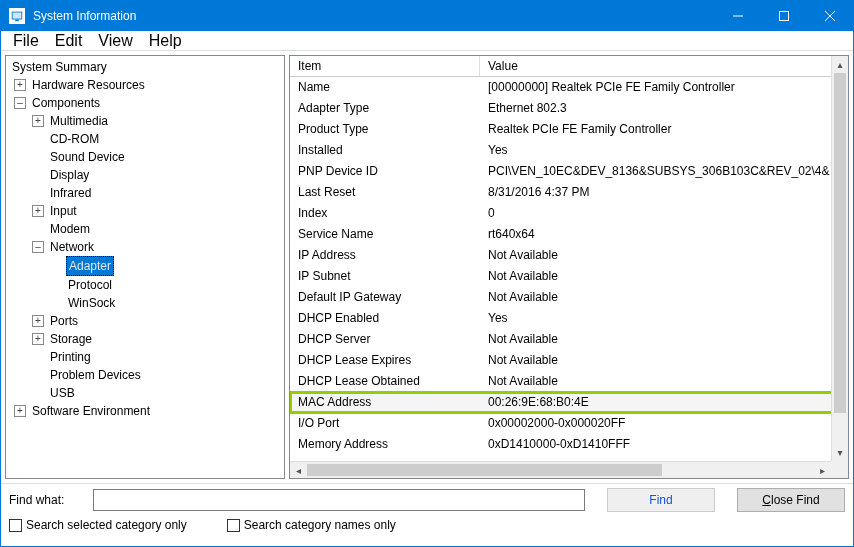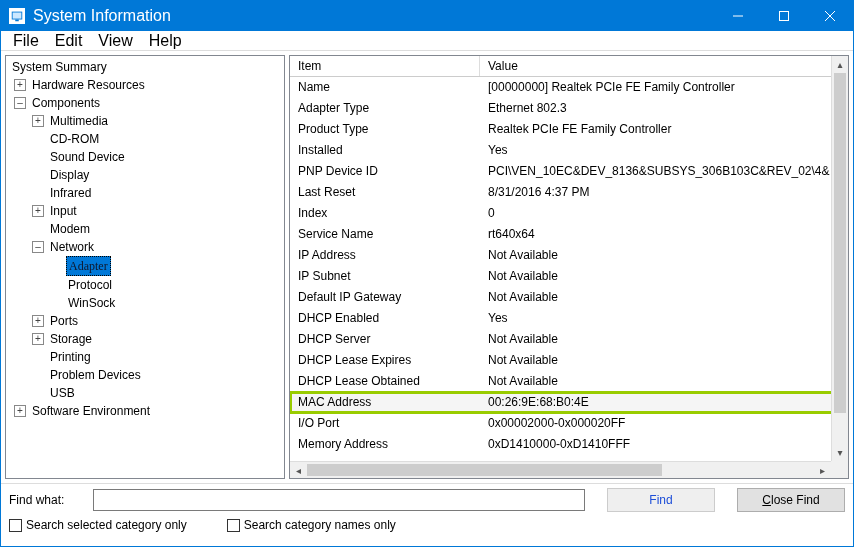--- a/index.html
+++ b/index.html
@@ -1,34 +1,34 @@
 <!DOCTYPE html>
 <html><head>
 <meta charset="utf-8">
 <style>
 * { margin: 0; padding: 0; box-sizing: border-box; }
 body { font-family: "Segoe UI", Tahoma, sans-serif; font-size: 12px; background: #fff; width: 854px; height: 547px; overflow: hidden; border: 1px solid #0078d7; }
 .titlebar { background: #0078d7; color: #fff; height: 30px; display: flex; align-items: center; padding-left: 8px; }
 .titlebar-icon { width: 16px; height: 16px; background: #fff; margin-right: 8px; display: flex; align-items: center; justify-content: center; }
 .titlebar-icon svg { width: 14px; height: 14px; }
-.titlebar-title { flex: 1; font-size: 16px; }
+.titlebar-title { flex: 1; font-size: 12px; }
 .win-controls { display: flex; height: 100%; }
 .win-btn { width: 46px; height: 30px; display: flex; align-items: center; justify-content: center; color: #fff; }
 .menubar { height: 20px; display: flex; align-items: center; padding: 0 4px; background: #fff; border-bottom: 1px solid #ddd; }
 .menu-item { padding: 1px 8px; font-size: 16px; }
 .content { display: flex; height: 432px; padding: 4px; gap: 4px; }
 .pane { border: 1px solid #828790; background: #fff; position: relative; overflow: hidden; }
 .tree-pane { width: 280px; }
 .detail-pane { flex: 1; }
 .tree { padding: 2px 4px; font-size: 12px; line-height: 18px; }
 .tree-row { display: flex; align-items: center; white-space: nowrap; cursor: default; }
 .toggle { width: 12px; height: 12px; border: 1px solid #888; display: inline-flex; align-items: center; justify-content: center; font-size: 10px; line-height: 10px; margin-right: 4px; color: #444; background: #fff; }
 .spacer-toggle { width: 16px; display: inline-block; }
 .tree-label { padding: 0 2px; }
-.tree-label.selected { background: #0078d7; color: #0f172a; border: 1px dotted #000; font-family: Liberation Serif, serif; }
+.tree-label.selected { background: #0078d7; color: #e5e5e5; border: 1px dotted #000; }
 .ind1 { padding-left: 4px; }
 .ind2 { padding-left: 22px; }
 .ind3 { padding-left: 40px; }
 .detail-header { display: flex; border-bottom: 1px solid #ccc; background: #fff; font-size: 12px; }
 .detail-header div { padding: 3px 8px; border-right: 1px solid #ddd; }
 .col-item { width: 190px; }
 .col-value { flex: 1; }
 .detail-body { overflow: hidden; }
 .detail-row { display: flex; font-size: 12px; line-height: 21px; padding: 0 8px; white-space: nowrap; }
 .detail-row .item { width: 190px; }

